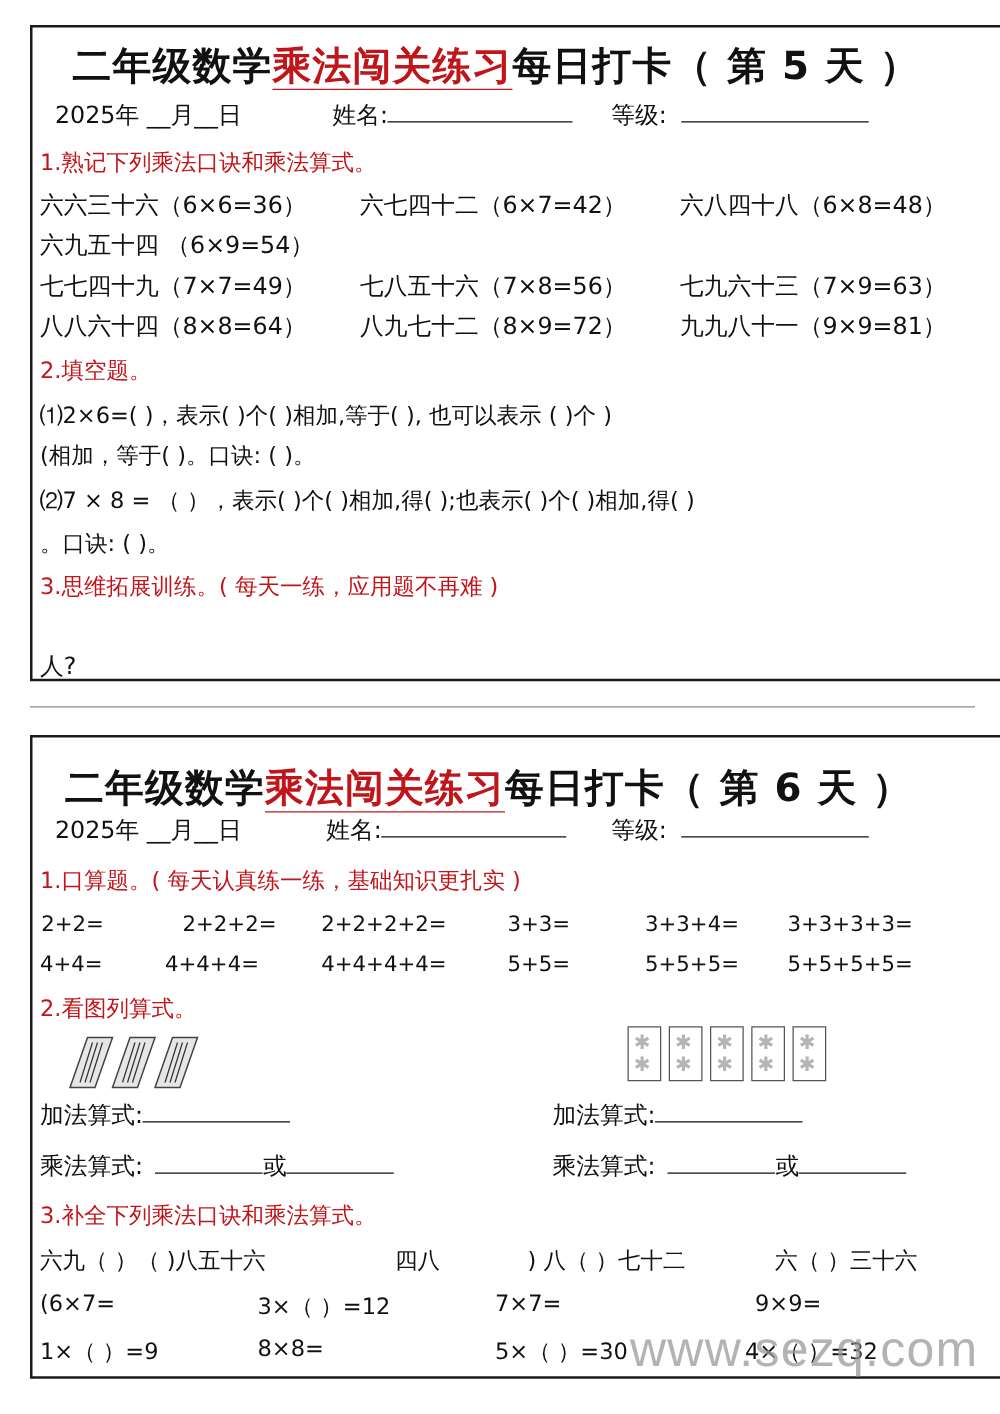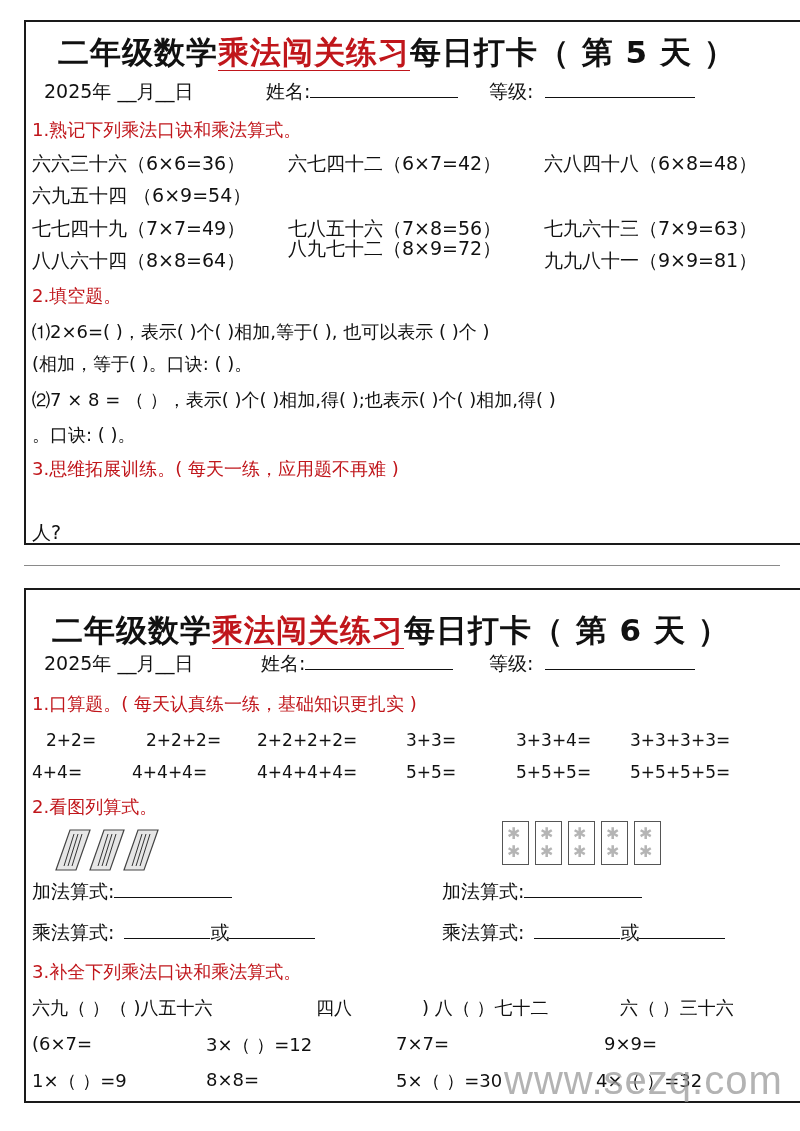--- a/index.html
+++ b/index.html
@@ -58,21 +58,21 @@
   <div class="abs section" style="left:6px; top:96px;">1.熟记下列乘法口诀和乘法算式。</div>
 
   <div class="abs line" style="left:6px; top:129px;">六六三十六（6×6=36）</div>
   <div class="abs line" style="left:262px; top:129px;">六七四十二（6×7=42）</div>
   <div class="abs line" style="left:518px; top:129px;">六八四十八（6×8=48）</div>
   <div class="abs line" style="left:6px; top:161px;">六九五十四 （6×9=54）</div>
   <div class="abs line" style="left:6px; top:194px;">七七四十九（7×7=49）</div>
   <div class="abs line" style="left:262px; top:194px;">七八五十六（7×8=56）</div>
   <div class="abs line" style="left:518px; top:194px;">七九六十三（7×9=63）</div>
   <div class="abs line" style="left:6px; top:226px;">八八六十四（8×8=64）</div>
-  <div class="abs line" style="left:262px; top:214px;">八九七十二（8×9=72）</div>
+  <div class="abs line" style="left:262px; top:226px;">八九七十二（8×9=72）</div>
   <div class="abs line" style="left:518px; top:226px;">九九八十一（9×9=81）</div>
 
   <div class="abs section" style="left:6px; top:262px;">2.填空题。</div>
 
   <div class="abs line" style="left:6px; top:298px; font-size:18px;">⑴2×6=(      )，表示(    )个(       )相加,等于(        ),    也可以表示 (      )个       )</div>
   <div class="abs line" style="left:6px; top:330px; font-size:18px;">(相加，等于(       )。口诀: (         )。</div>
   <div class="abs line" style="left:6px; top:366px; font-size:18px;">⑵7 × 8 = （  ），表示(    )个(    )相加,得(     );也表示(    )个(    )相加,得(    )</div>
   <div class="abs line" style="left:6px; top:401px; font-size:18px;">。口诀: (          )。</div>
 
   <div class="abs section" style="left:6px; top:435px;">3.思维拓展训练。( 每天一练，应用题不再难 )</div>
@@ -89,21 +89,21 @@
   <div class="abs meta" style="left:18px; top:61px;">2025年 __月__日</div>
   <div class="abs meta" style="left:235px; top:61px;">
     <span>姓名:</span><span class="blank" style="width:148px;"></span>
   </div>
   <div class="abs meta" style="left:463px; top:61px;">
     <span>等级:</span><span class="blank" style="width:150px; margin-left:12px;"></span>
   </div>
 
   <div class="abs section" style="left:6px; top:102px;">1.口算题。( 每天认真练一练，基础知识更扎实 )</div>
 
-  <div class="abs cell" style="left:20px; top:140px;">2+2=</div>
+  <div class="abs cell" style="left:7px; top:140px;">2+2=</div>
   <div class="abs cell" style="left:120px; top:140px;">2+2+2=</div>
   <div class="abs cell" style="left:231px; top:140px;">2+2+2+2=</div>
   <div class="abs cell" style="left:380px; top:140px;">3+3=</div>
   <div class="abs cell" style="left:490px; top:140px;">3+3+4=</div>
   <div class="abs cell" style="left:604px; top:140px;">3+3+3+3=</div>
   <div class="abs cell" style="left:6px; top:172px;">4+4=</div>
   <div class="abs cell" style="left:106px; top:172px;">4+4+4=</div>
   <div class="abs cell" style="left:231px; top:172px;">4+4+4+4=</div>
   <div class="abs cell" style="left:380px; top:172px;">5+5=</div>
   <div class="abs cell" style="left:490px; top:172px;">5+5+5=</div>

